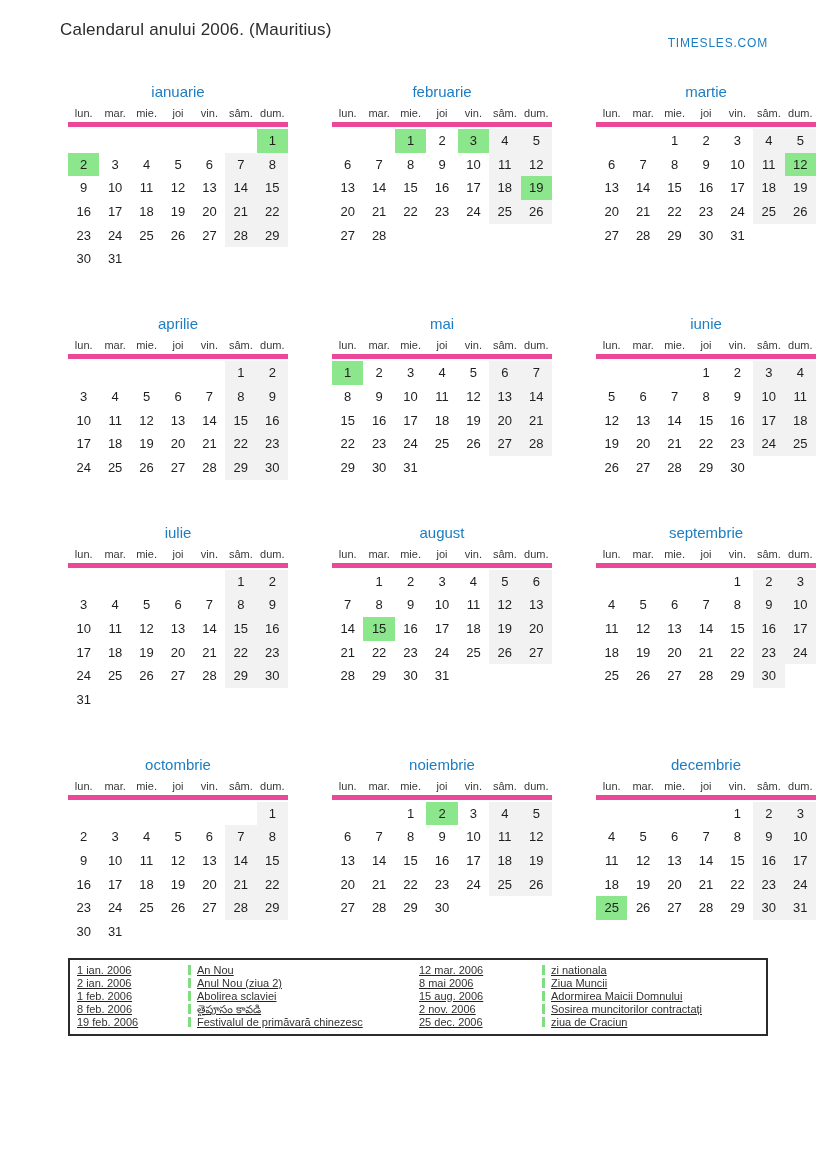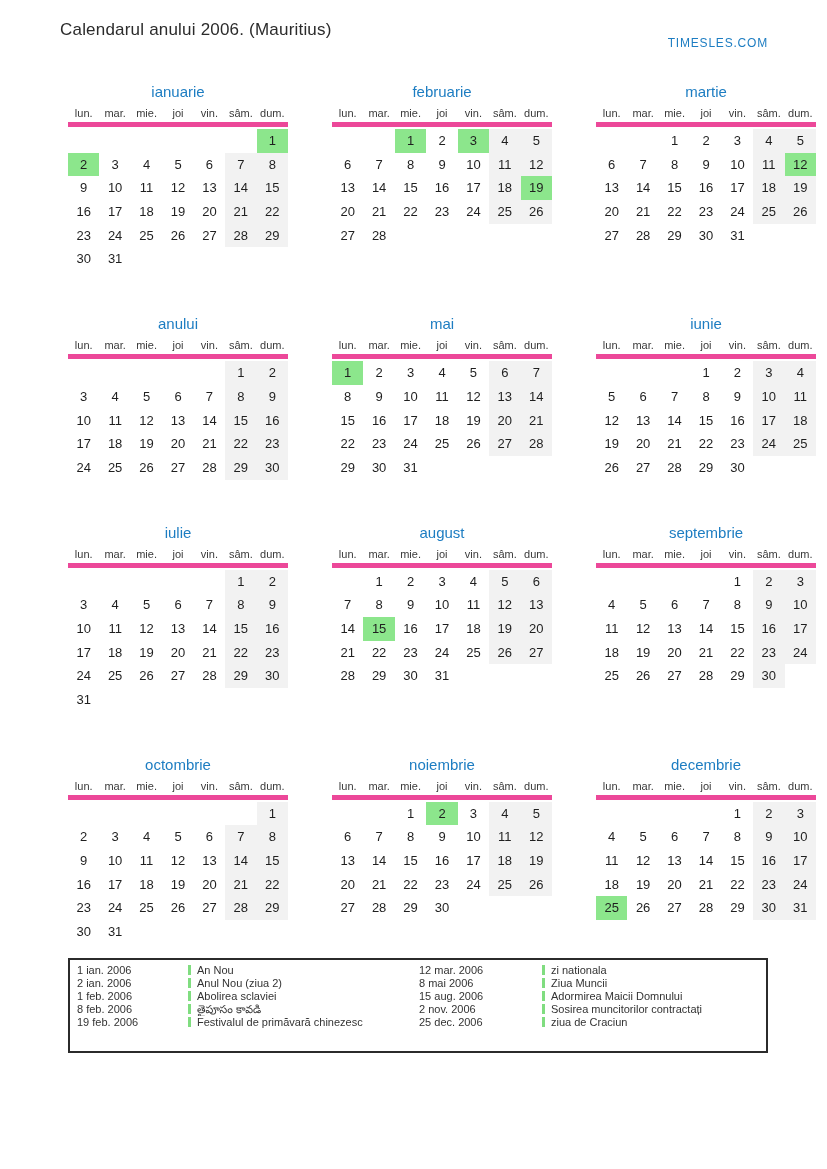--- a/index.html
+++ b/index.html
@@ -57,21 +57,22 @@
   }
   .cell.wknd { background: #f2f2f2; }
   .cell.hl   { background: #8ce68c; }
 
   
   .legend {
     margin: 14px 0 0 68px;
     width: 700px;
     border: 2px solid #2b2b2b;
     box-sizing: border-box;
-    padding: 4px 0 22px 0;
+    padding: 4px 0 5px 0;
+    text-decoration: underline;
   }
   .legend-grid {
     display: grid;
     grid-template-columns: 118px 224px 130px 224px;
   }
   .lg-date {
     font-size: 11px; line-height: 13px; color: #333; padding-left: 7px;
     white-space: nowrap;
   }
   .lg-name {
@@ -230,21 +231,21 @@
           <div class="cell wknd">25</div>
           <div class="cell wknd">26</div>
           <div class="cell">27</div>
           <div class="cell">28</div>
           <div class="cell">29</div>
           <div class="cell">30</div>
           <div class="cell">31</div>
         </div>
       </div>
       <div class="month">
-        <div class="month-title">anului</div>
+        <div class="month-title">aprilie</div>
         <div class="weekdays">
           <div class="wd">lun.</div>
           <div class="wd">mar.</div>
           <div class="wd">mie.</div>
           <div class="wd">joi</div>
           <div class="wd">vin.</div>
           <div class="wd">sâm.</div>
           <div class="wd">dum.</div>
         </div>
         <div class="days">

